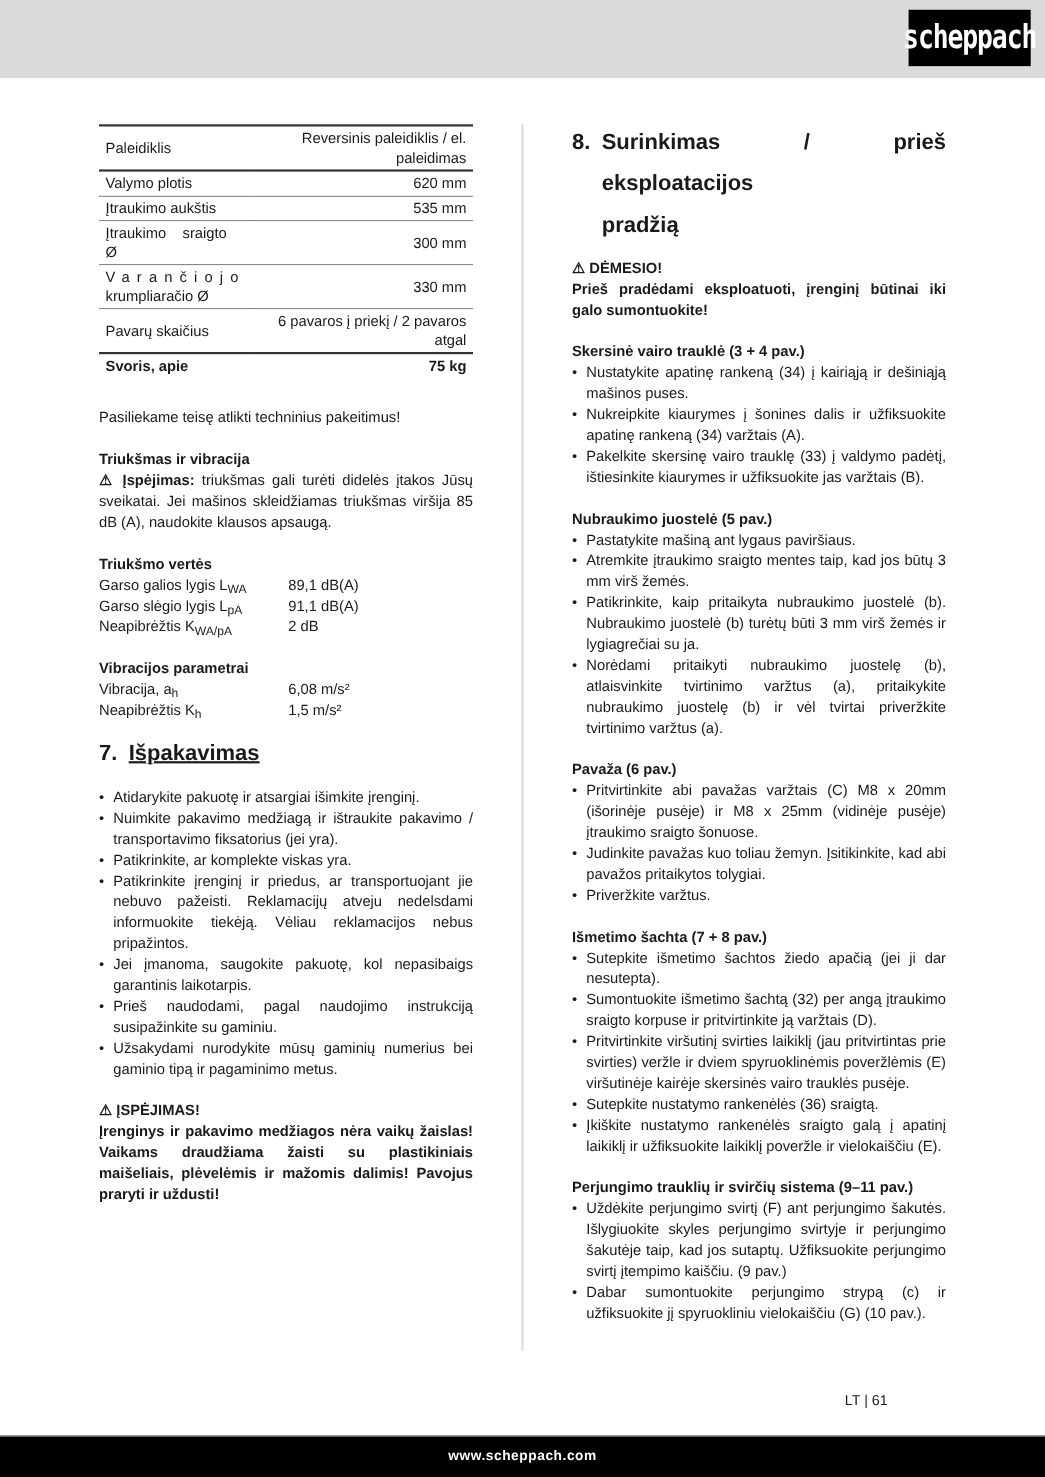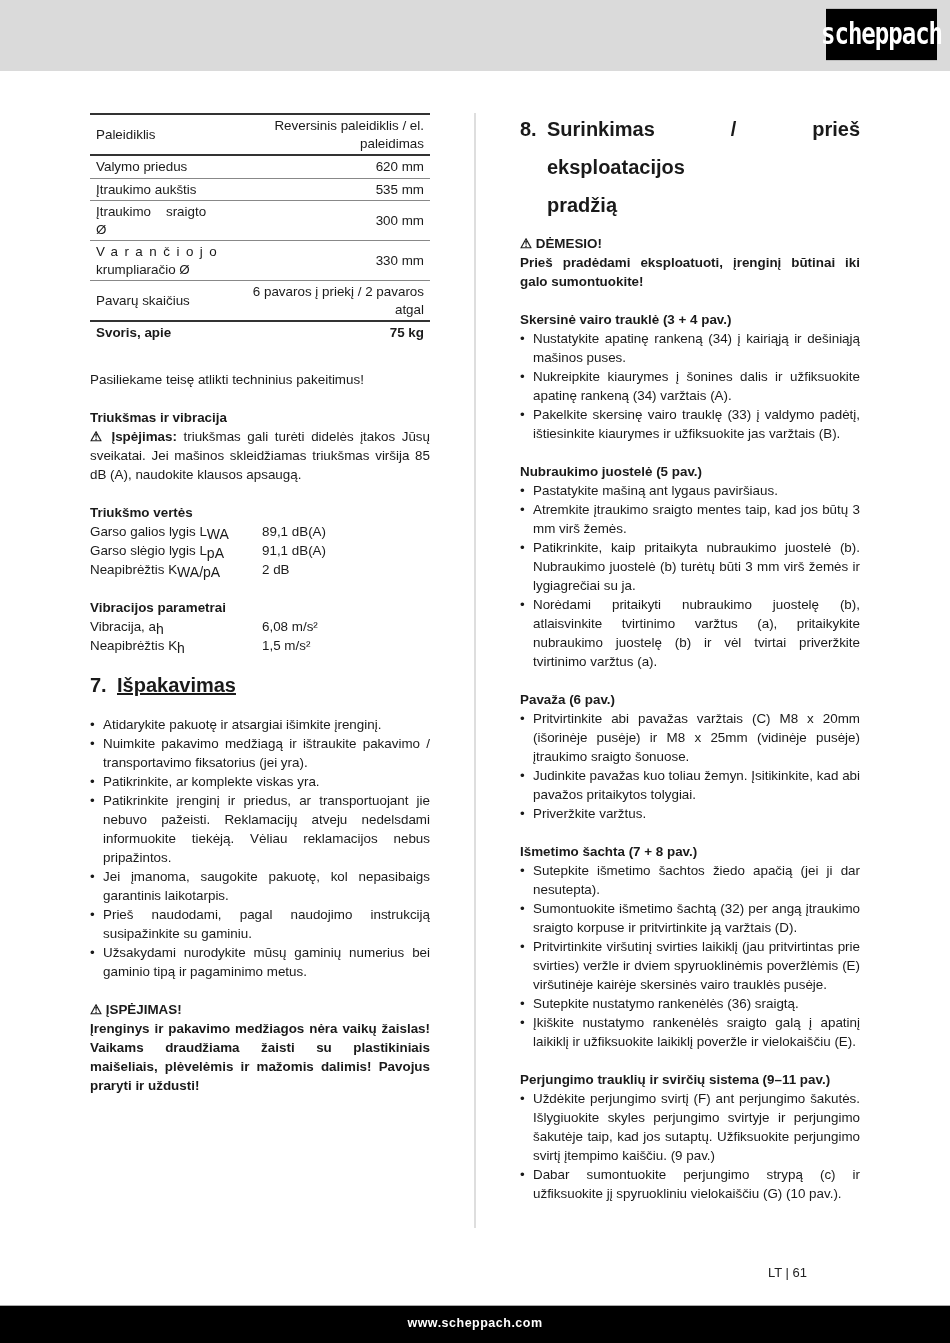--- a/index.html
+++ b/index.html
@@ -22,21 +22,21 @@
   table.spec tr:last-child td { border-bottom: none; font-weight: bold; }
   table.spec td.v { text-align: right; }
   table.spec td.k { width: 130px; margin-top: 35px; }
   .spaced { letter-spacing: 6.5px; }
 
   p { text-align: justify; }
   .b { font-weight: bold; }
   .gap { height: 19px; }
 
   .valtable { display: grid; grid-template-columns: 172px 1fr; }
-  sub { font-size: 14px; vertical-align: -3px; line-height: 0; }
+  sub { font-size: 11px; vertical-align: -3px; line-height: 0; }
 
   h2 { font-size: 20px; font-weight: bold; line-height: 24px; }
   h2.sec7 { margin-top: 18px; margin-bottom: 18px; text-decoration: underline; }
   h2.sec8 { line-height: 38px; margin-top: -3px; }
   h2 .num { display: inline-block; width: 27px; }
   h2 .ind { padding-left: 27px; }
 
   ul { list-style: none; }
   ul li { position: relative; padding-left: 13px; text-align: justify; }
   ul li::before { content: "•"; position: absolute; left: 0; top: 0; }
@@ -55,21 +55,21 @@
 <div class="colline"></div>
 
 <div class="left">
   <table class="spec">
     <tbody>
         <tr class="thick">
       <td class="k">Paleidiklis</td>
       <td class="v">Reversinis paleidiklis / el.<br>paleidimas</td>
     </tr>
     <tr>
-      <td class="k">Valymo priedus</td>
+      <td class="k">Valymo plotis</td>
       <td class="v">620 mm</td>
     </tr>
     <tr>
       <td class="k">Įtraukimo aukštis</td>
       <td class="v">535 mm</td>
     </tr>
     <tr>
       <td class="k">Įtraukimo&nbsp;&nbsp;&nbsp;&nbsp;sraigto<br>Ø</td>
       <td class="v">300 mm</td>
     </tr>

